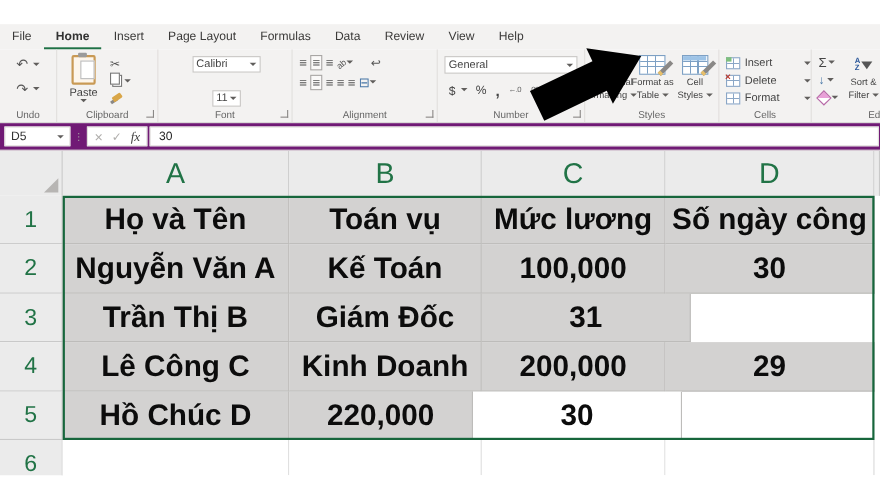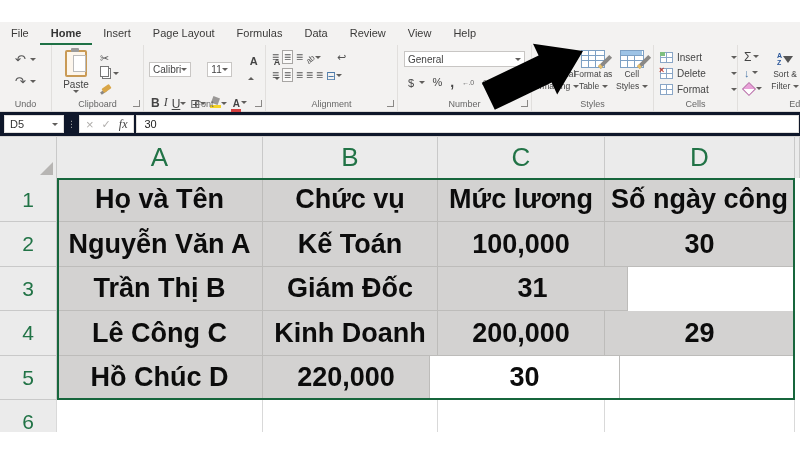--- a/index.html
+++ b/index.html
@@ -37,21 +37,21 @@
   .paste-icon:after{content:"";position:absolute;left:6px;top:3px;width:11px;height:15px;background:#fff;border:1px solid #bbb;}
   .paste-lbl{font-size:10px;color:#444;margin-top:2px;text-align:right;}
   .clip-col{display:flex;flex-direction:column;gap:3px;padding-top:2px;}
   .clip-row{display:flex;align-items:center;gap:2px;height:12px;}
   .cuticon{font-size:11px;color:#555;}
   .icopy{position:relative;width:7px;height:9px;border:1px solid #777;background:#fff;margin-left:2px;}
   .icopy:before{content:"";position:absolute;left:-3px;top:-3px;width:7px;height:9px;border:1px solid #777;background:#fff;}
   .ibrush{width:9px;height:5px;background:#d9a648;border-radius:1px;transform:rotate(-35deg);margin-left:2px;box-shadow:-4px 1px 0 -1px #8a8886;}
   
   .grp-font{width:122px;}
-  .f-row1{display:flex;align-items:center;gap:16px;padding:6px 3px 0 5px;}
+  .f-row1{display:flex;align-items:center;gap:16px;padding:6px 3px 0 5px;flex-direction:column;}
   .combo{background:#fff;border:1px solid #c8c6c4;height:15px;display:flex;align-items:center;
          justify-content:space-between;font-size:10px;color:#444;padding:0 3px;box-sizing:border-box;}
   .combo-font{width:62px;}
   .combo-size{width:26px;}
   .fbig{font-size:11px;font-weight:700;color:#444;margin-left:2px;}
   .fsml{font-size:9px;font-weight:700;color:#444;}
   .f-row2{display:flex;align-items:center;gap:4px;padding:6px 3px 0 7px;}
   .bld{font-weight:700;font-size:12px;color:#444;}
   .itl{font-style:italic;font-size:12px;font-family:"Liberation Serif",serif;color:#444;}
   .unl{text-decoration:underline;font-size:12px;color:#444;}
@@ -108,21 +108,21 @@
   .ed-r{display:flex;align-items:center;gap:2px;height:13px;}
   .sum{font-size:12px;color:#444;}
   .filld{font-size:11px;color:#4a78a8;}
   .clear{width:8px;height:8px;transform:rotate(45deg);background:linear-gradient(135deg,#e9a0d8 50%,#fff 50%);border:1px solid #b86aa8;}
   .edbtn{display:flex;flex-direction:column;align-items:center;width:34px;}
   .azico{display:flex;align-items:center;height:18px;gap:1px;}
   .az{font-size:7px;line-height:7px;color:#2b579a;font-weight:700;display:flex;flex-direction:column;}
   .funnel{width:0;height:0;border-left:5px solid transparent;border-right:5px solid transparent;border-top:7px solid #555;}
   .ed-lbl{font-size:8.5px;color:#444;line-height:9.5px;text-align:center;white-space:nowrap;margin-top:2px;}
   
-  .fbar{position:absolute;left:0;top:112px;width:800px;height:25px;background:#0f172a;
+  .fbar{position:absolute;left:0;top:112px;width:800px;height:25px;background:#701a75;
         border-bottom:1px solid #d6d4d2;display:flex;align-items:center;box-sizing:border-box;}
   .namebox{margin-left:4px;width:60px;height:18px;background:#fff;border:1px solid #e1dfdd;
            display:flex;align-items:center;justify-content:space-between;padding:0 5px;font-size:11px;color:#333;box-sizing:border-box;}
   .fdots{color:#a0a0a0;font-size:9px;margin:0 3px;}
   .fbtns{height:18px;background:#fff;border:1px solid #e1dfdd;display:flex;align-items:center;gap:8px;padding:0 6px;box-sizing:border-box;}
   .fcancel{color:#b0aeac;font-size:13px;line-height:13px;}
   .fenter{color:#b0aeac;font-size:11px;}
   .ffx{font-style:italic;font-family:"Liberation Serif",serif;font-size:12px;color:#444;}
   .finput{flex:1;height:18px;background:#fff;border:1px solid #e1dfdd;margin:0 1px 0 2px;
           display:flex;align-items:center;padding-left:7px;font-size:11px;color:#222;box-sizing:border-box;}
@@ -370,21 +370,21 @@
       <div class="chead c-a">A</div>
       <div class="chead c-b">B</div>
       <div class="chead c-c">C</div>
       <div class="chead c-d">D</div>
       <div class="chead c-e"></div>
     </div>
 
     <div class="row r44">
       <div class="rhead">1</div>
       <div class="cell selc c-a">Họ và Tên</div>
-      <div class="cell selc c-b">Chức vụ</div>
+      <div class="cell selc c-b">Toán vụ</div>
       <div class="cell selc c-c">Mức lương</div>
       <div class="cell selc c-d">Số ngày công</div>
       <div class="cell c-e"></div>
     </div>
     <div class="row r45">
       <div class="rhead">2</div>
       <div class="cell selc c-a">Nguyễn Văn A</div>
       <div class="cell selc c-b">Kế Toán</div>
       <div class="cell selc c-c">100,000</div>
       <div class="cell selc c-d">30</div>

